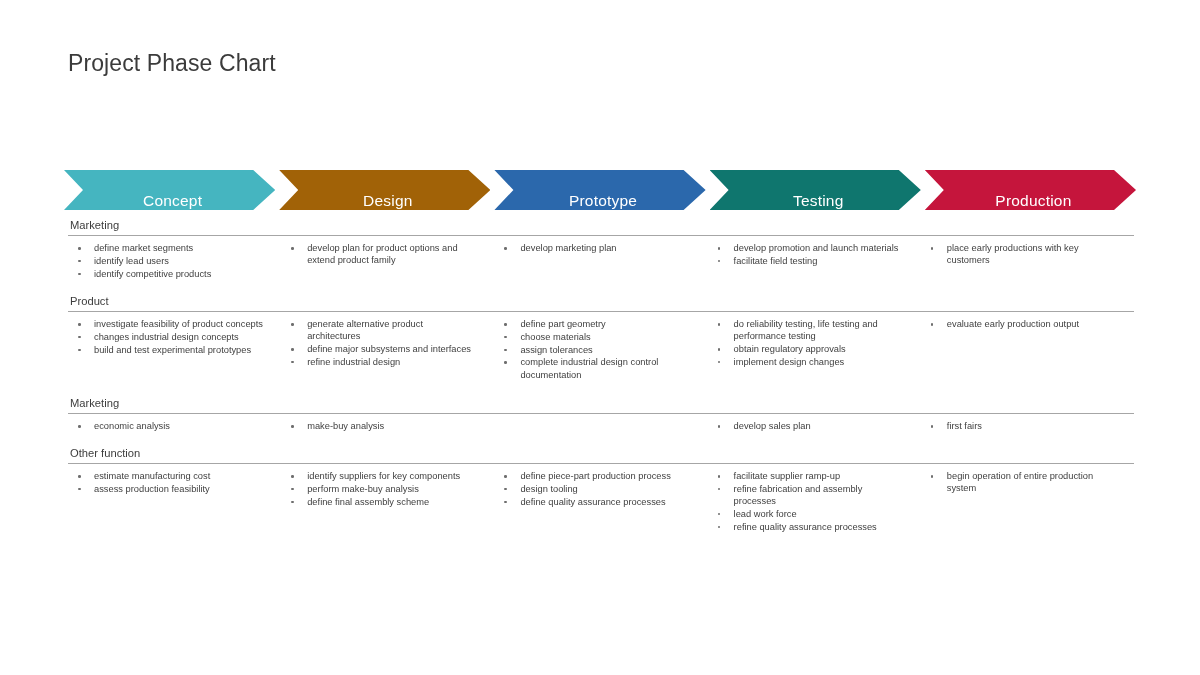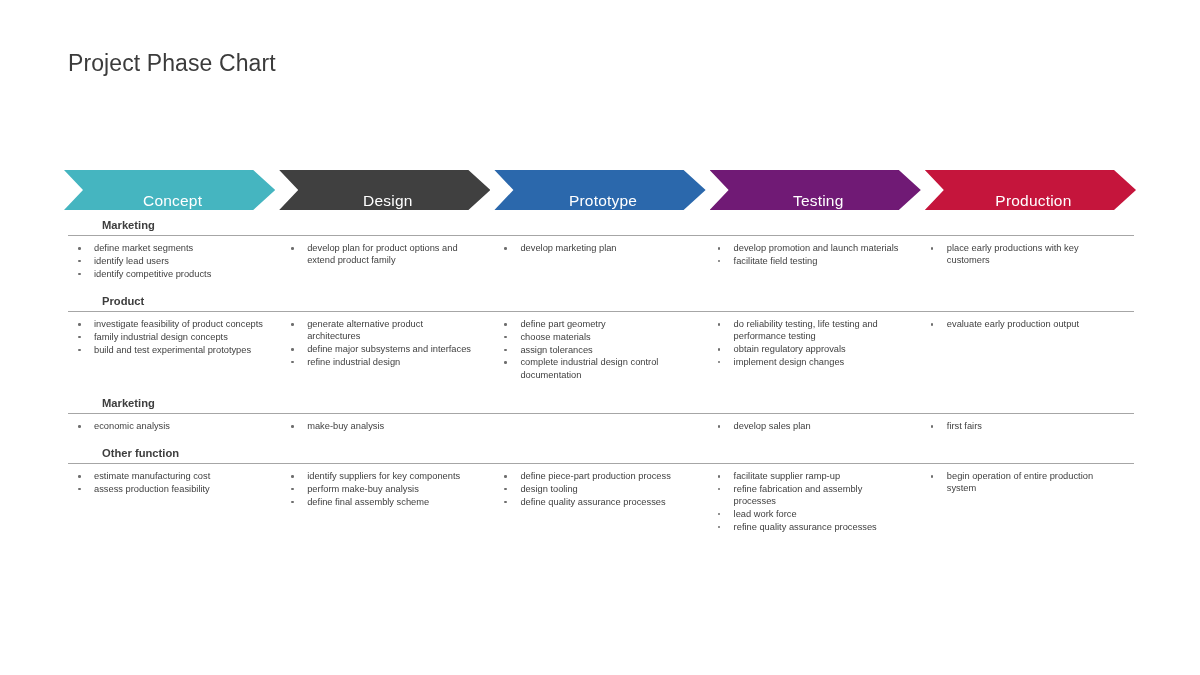--- a/index.html
+++ b/index.html
@@ -69,25 +69,24 @@
     left: 68px;
     top: 218px;
     width: 1066px;
   }
   .section {
     width: 100%;
   }
   .section-title {
     font-size: 11.2px;
     color: #3d3d3d;
-    font-weight: 700;
+    font-weight: 400;
     padding: 0 0 3px 2px;
     line-height: 14px;
     white-space: nowrap;
-    margin-left: 32px;
   }
   .section-rule {
     height: 1px;
     width: 100%;
     background: #a6a6a6;
   }
   .section-cols {
     display: flex;
     width: 100%;
     padding-top: 6px;
@@ -136,27 +135,27 @@
 <body>
 
 <div class="page">
 
   <div class="title">Project Phase Chart</div>
 
   <div class="phase-banner">
       <div class="phase" style="background: rgb(69, 181, 192);">
         <span class="phase-label">Concept</span>
       </div>
-      <div class="phase" style="background: #404040;">
+      <div class="phase" style="background: #a16207;">
         <span class="phase-label">Design</span>
       </div>
       <div class="phase" style="background: rgb(43, 104, 172);">
         <span class="phase-label">Prototype</span>
       </div>
-      <div class="phase" style="background: #701a75;">
+      <div class="phase" style="background: #0f766e;">
         <span class="phase-label">Testing</span>
       </div>
       <div class="phase" style="background: rgb(197, 21, 60);">
         <span class="phase-label">Production</span>
       </div>
     </div>
 
   <div class="sections">
       <div class="section sec-marketing">
         <div class="section-title">Marketing</div>
@@ -192,21 +191,21 @@
           </div>
         </div>
       </div>
       <div class="section sec-product">
         <div class="section-title">Product</div>
         <div class="section-rule"></div>
         <div class="section-cols">
           <div class="col">
             <ul class="bullet-list">
               <li class="bullet-item">investigate feasibility of product concepts</li>
-              <li class="bullet-item">family industrial design concepts</li>
+              <li class="bullet-item">changes industrial design concepts</li>
               <li class="bullet-item">build and test experimental prototypes</li>
             </ul>
           </div>
           <div class="col">
             <ul class="bullet-list">
               <li class="bullet-item">generate alternative product architectures</li>
               <li class="bullet-item">define major subsystems and interfaces</li>
               <li class="bullet-item">refine industrial design</li>
             </ul>
           </div>

